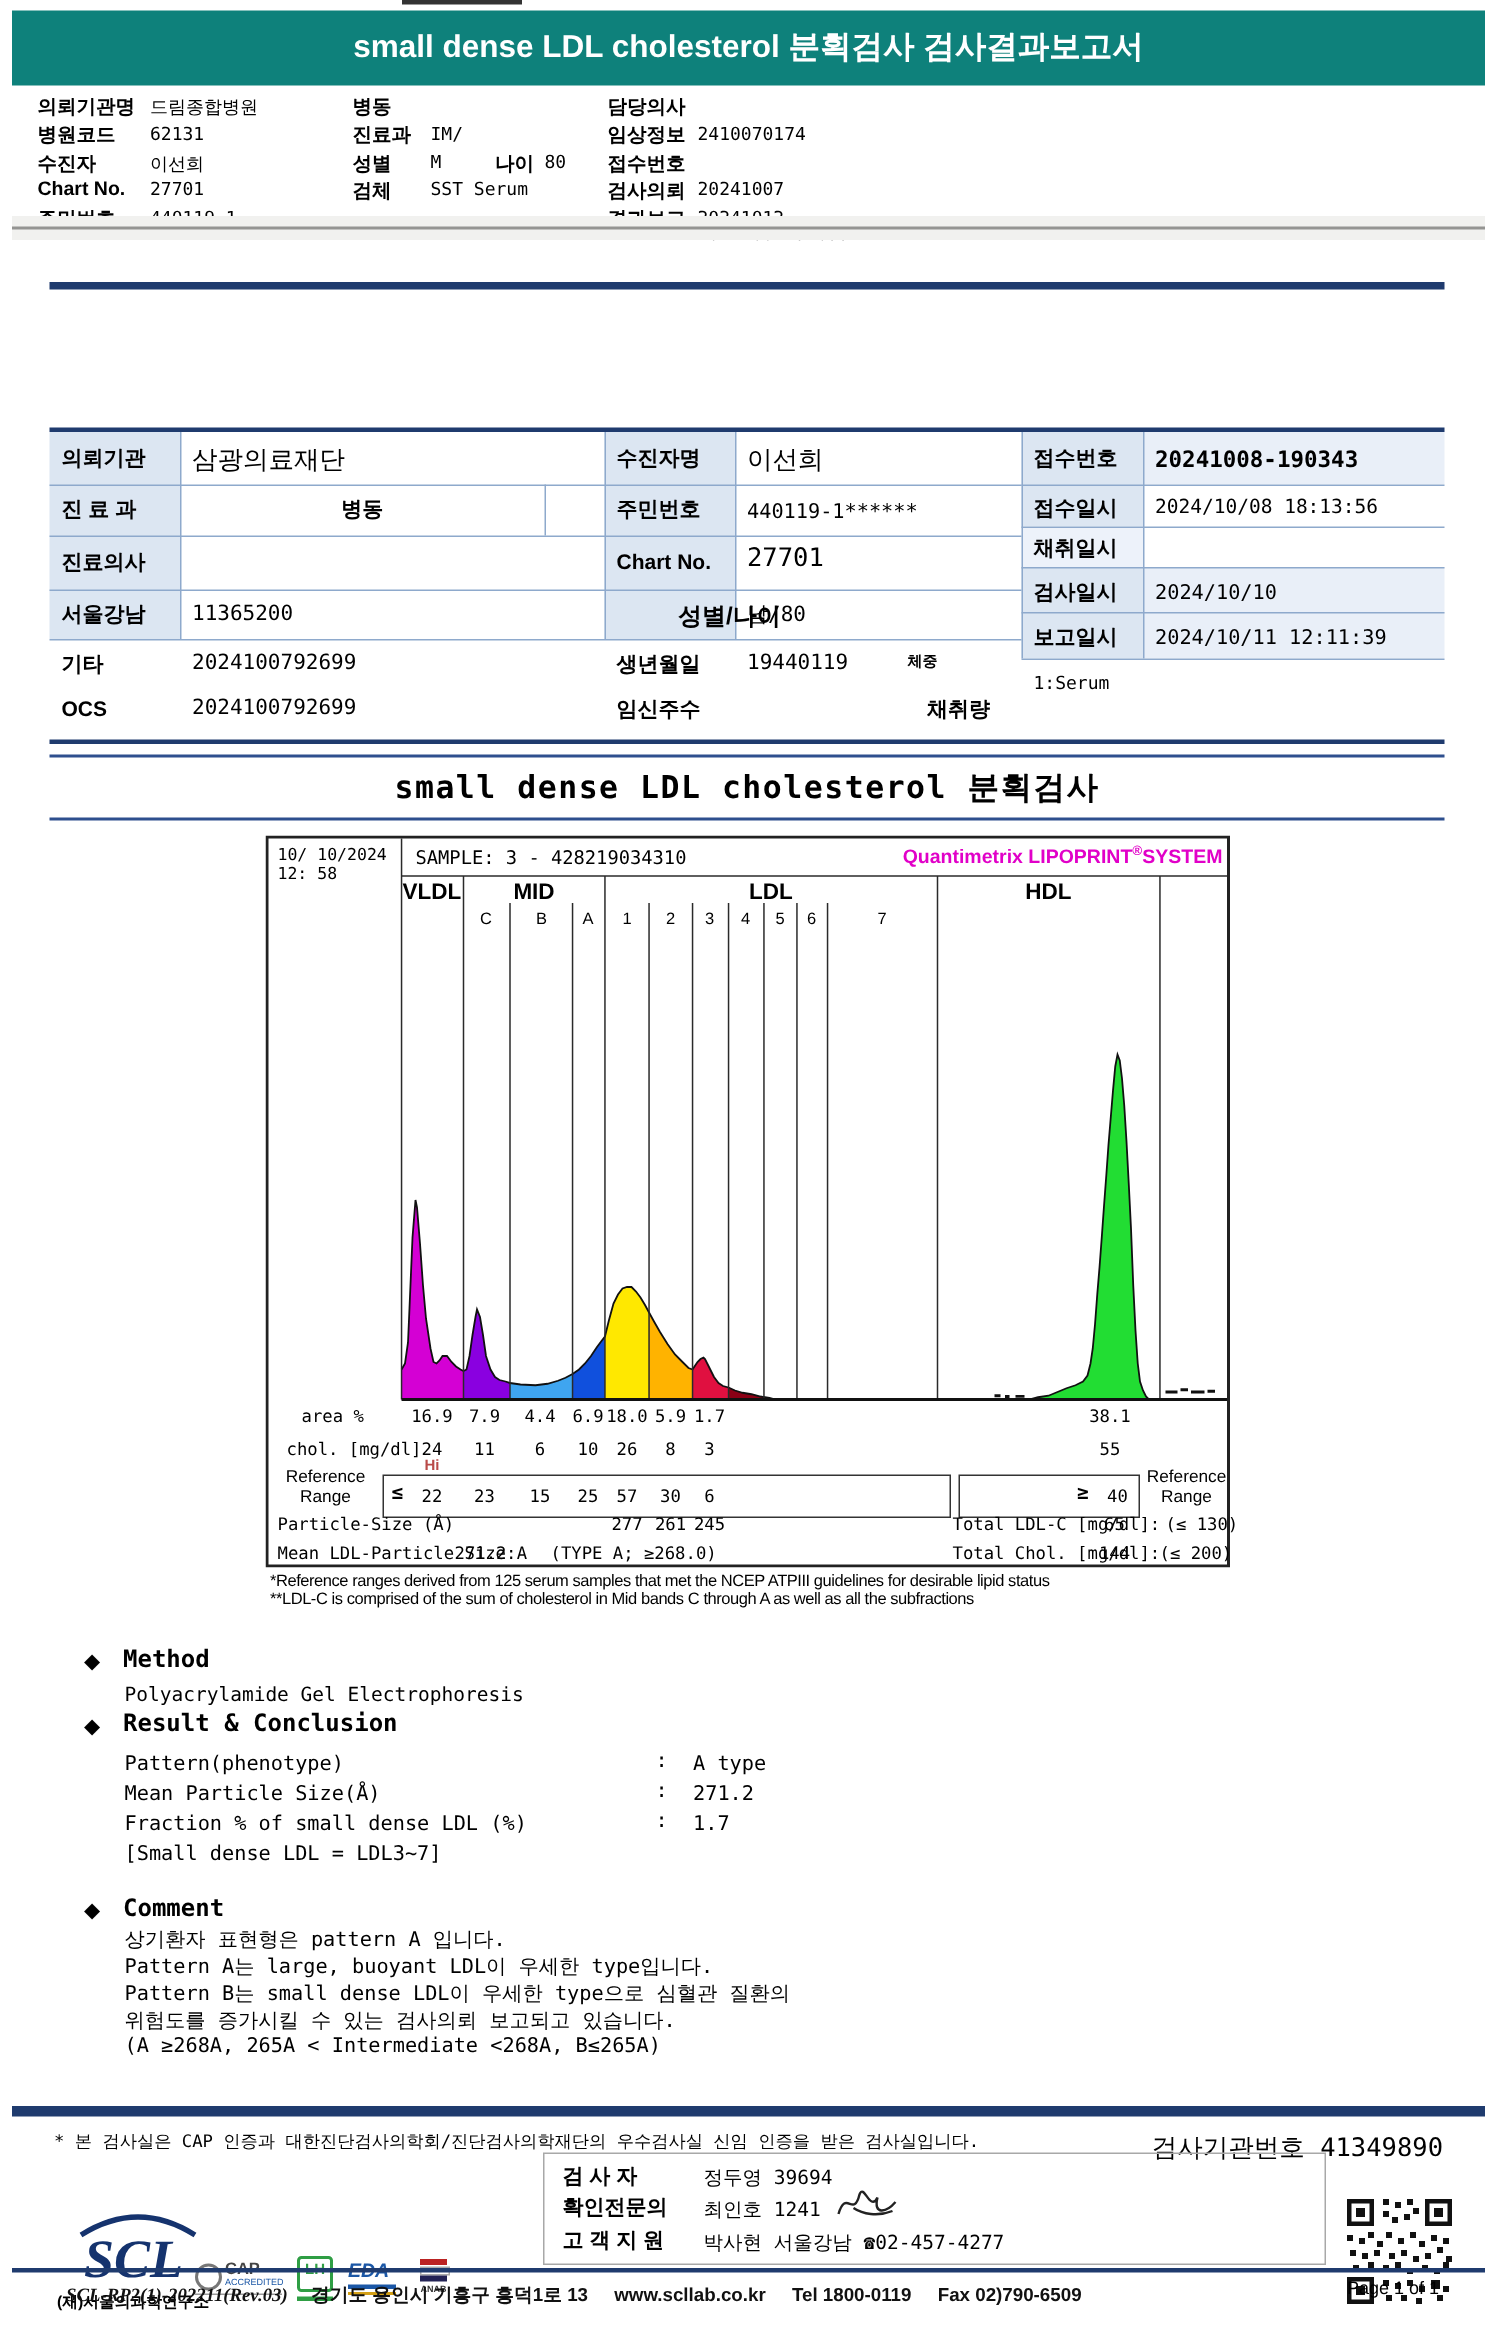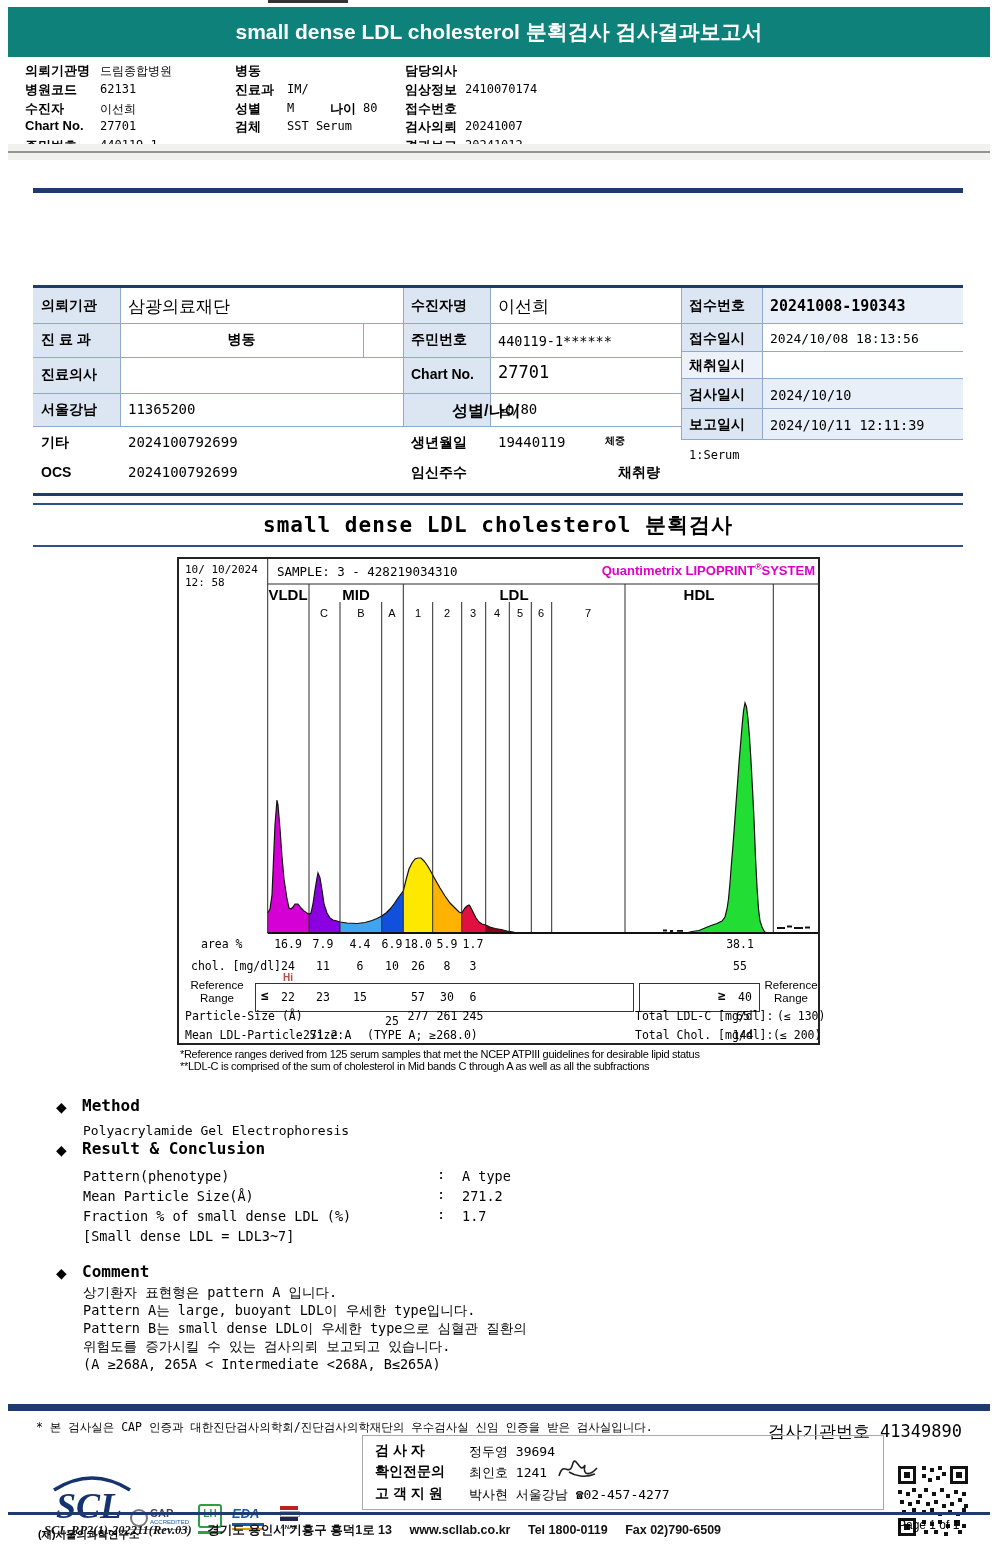--- a/index.html
+++ b/index.html
@@ -231,21 +231,21 @@
     <span class="t b c" style="left:95px;top:415px;width:32px;font-size:10px;color:#b94a48;">Hi</span>
 
     <span class="t c" style="left:8px;top:422px;width:64px;font-size:11.5px;">Reference</span>
     <span class="t c" style="left:8px;top:435px;width:64px;font-size:11.5px;">Range</span>
     <div class="refbox" style="left:78px;top:426px;width:377px;height:27px;"></div>
     <div class="refbox" style="left:462px;top:426px;width:119px;height:27px;"></div>
     <span class="t m b" style="left:84px;top:431px;font-size:13px;">≤</span>
     <span class="t m c" style="left:93px;top:433px;width:36px;font-size:11.5px;">22</span>
     <span class="t m c" style="left:128px;top:433px;width:36px;font-size:11.5px;">23</span>
     <span class="t m c" style="left:165px;top:433px;width:36px;font-size:11.5px;">15</span>
-    <span class="t m c" style="left:197px;top:433px;width:36px;font-size:11.5px;margin-top:24px;">25</span>
+    <span class="t m c" style="left:197px;top:433px;width:36px;font-size:11.5px;">25</span>
     <span class="t m c" style="left:223px;top:433px;width:36px;font-size:11.5px;">57</span>
     <span class="t m c" style="left:252px;top:433px;width:36px;font-size:11.5px;">30</span>
     <span class="t m c" style="left:278px;top:433px;width:36px;font-size:11.5px;">6</span>
     <span class="t m b" style="left:541px;top:431px;font-size:13px;">≥</span>
     <span class="t m c" style="left:554px;top:433px;width:28px;font-size:11.5px;">40</span>
     <span class="t c" style="left:585px;top:422px;width:58px;font-size:11.5px;">Reference</span>
     <span class="t c" style="left:585px;top:435px;width:58px;font-size:11.5px;">Range</span>
 
     <span class="t m" style="left:8px;top:452px;font-size:11.5px;">Particle-Size (Å)</span>
     <span class="t m c" style="left:221px;top:452px;width:40px;font-size:11.5px;">277</span>

